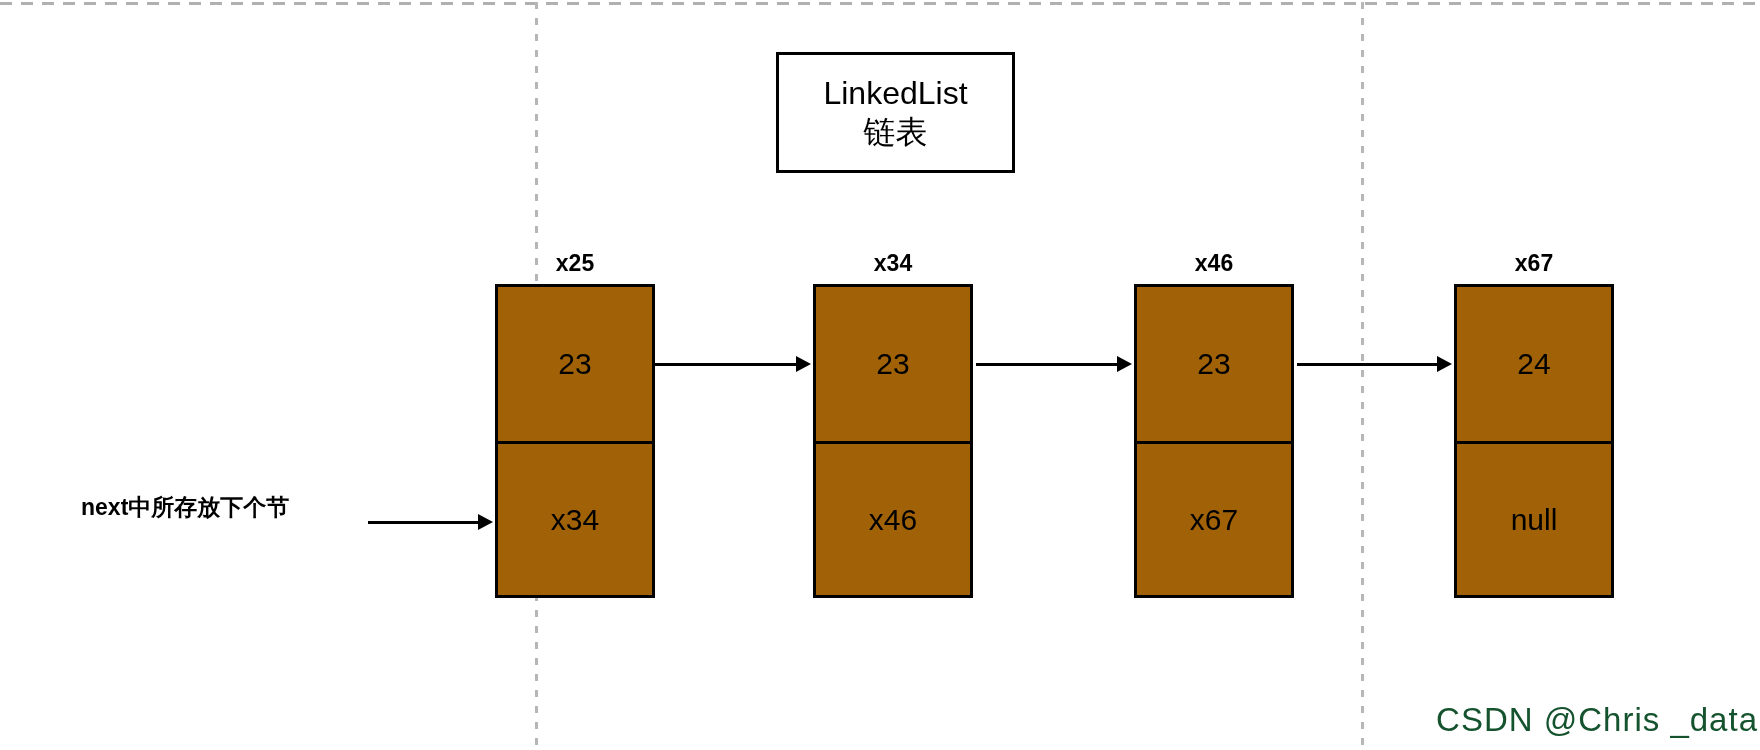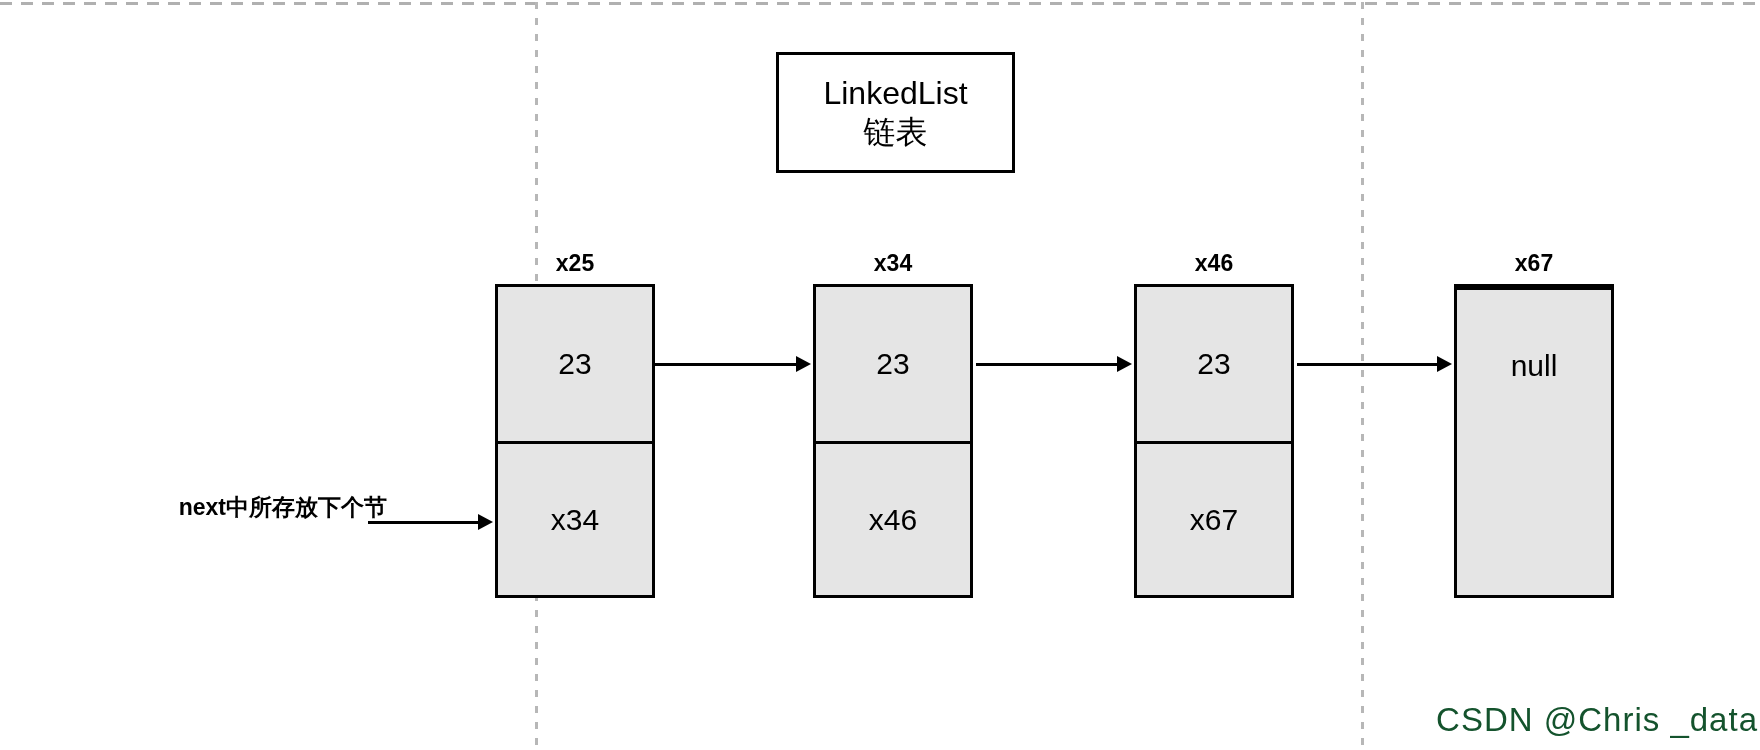--- a/index.html
+++ b/index.html
@@ -34,21 +34,21 @@
     font-size:32px;line-height:39px;text-align:center;
   }
 
   
   .node{width:160px;top:284px;height:314px;z-index:3;}
   .node .addr{
     position:absolute;top:-36px;left:0;width:100%;
     text-align:center;font-weight:bold;font-size:23px;line-height:30px;
   }
   .node .box{
-    position:absolute;inset:0;background:#e5e5e5;border:3px solid #000;
+    position:absolute;inset:0;background:#a16207;border:3px solid #000;
   }
   .node .cell{
     width:100%;height:50%;box-sizing:border-box;
     display:flex;align-items:center;justify-content:center;
     font-size:30px;
   }
   .node .cell.next{border-top:3px solid #000;}
   #node-0{left:495px;border-radius:32px;}
   #node-1{left:813px;}
   #node-2{left:1134px;}
@@ -58,22 +58,22 @@
   .arrow-line{height:3px;background:#000;z-index:4;}
   .arrow-head{
     width:0;height:0;z-index:4;
     border-left:15px solid #000;
     border-top:8px solid transparent;
     border-bottom:8px solid transparent;
   }
 
   
   .annotation{
-    left:97px;top:492px;width:290px;
-    text-align:right;font-weight:bold;font-size:23px;line-height:30px;
+    left:81px;top:492px;width:290px;
+    text-align:left;font-weight:bold;font-size:23px;line-height:30px;
     z-index:3;
   }
 
   
   .watermark{
     right:2px;top:701px;
     font-size:33px;letter-spacing:1px;
     color:#14532d;z-index:5;white-space:nowrap;
   }
 </style>
@@ -109,20 +109,21 @@
   <div class="addr">x46</div>
   <div class="box">
     <div class="cell value">23</div>
     <div class="cell next">x67</div>
   </div>
 </div>
 
 <div class="abs node" id="node-3">
   <div class="addr">x67</div>
   <div class="box">
+    <div class="cell value">24</div>
     <div class="cell next">null</div>
   </div>
 </div>
 
 <div class="abs arrow-line" style="left:655px;top:363px;width:143px;"></div>
 <div class="abs arrow-head" style="left:796px;top:356px;"></div>
 
 <div class="abs arrow-line" style="left:976px;top:363px;width:143px;"></div>
 <div class="abs arrow-head" style="left:1117px;top:356px;"></div>
 

